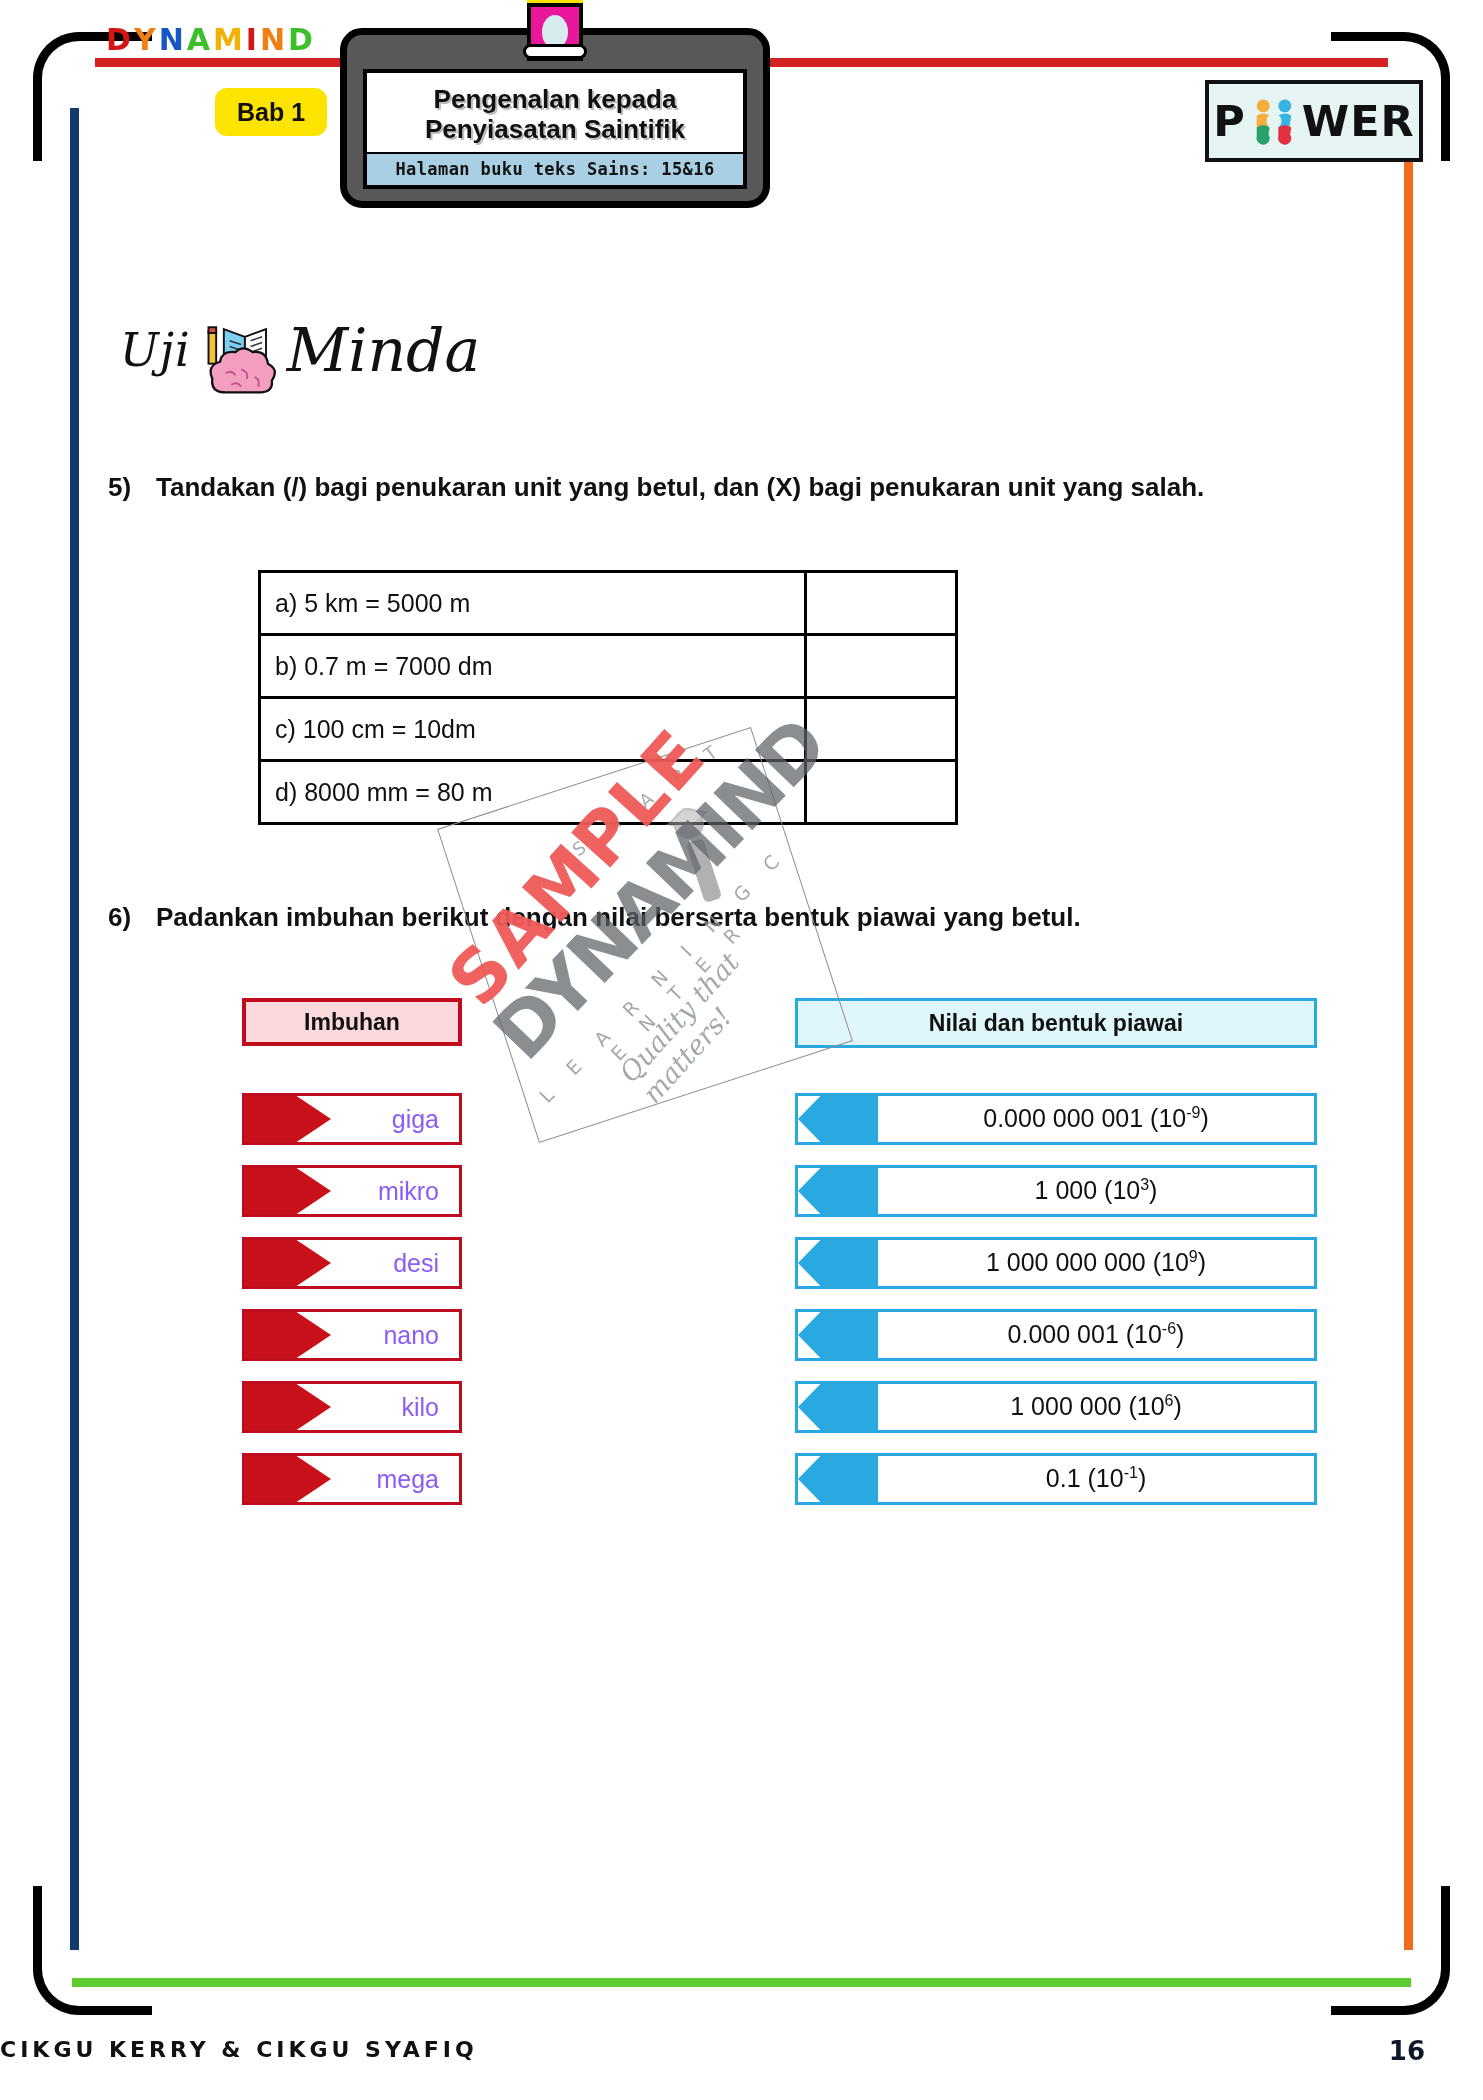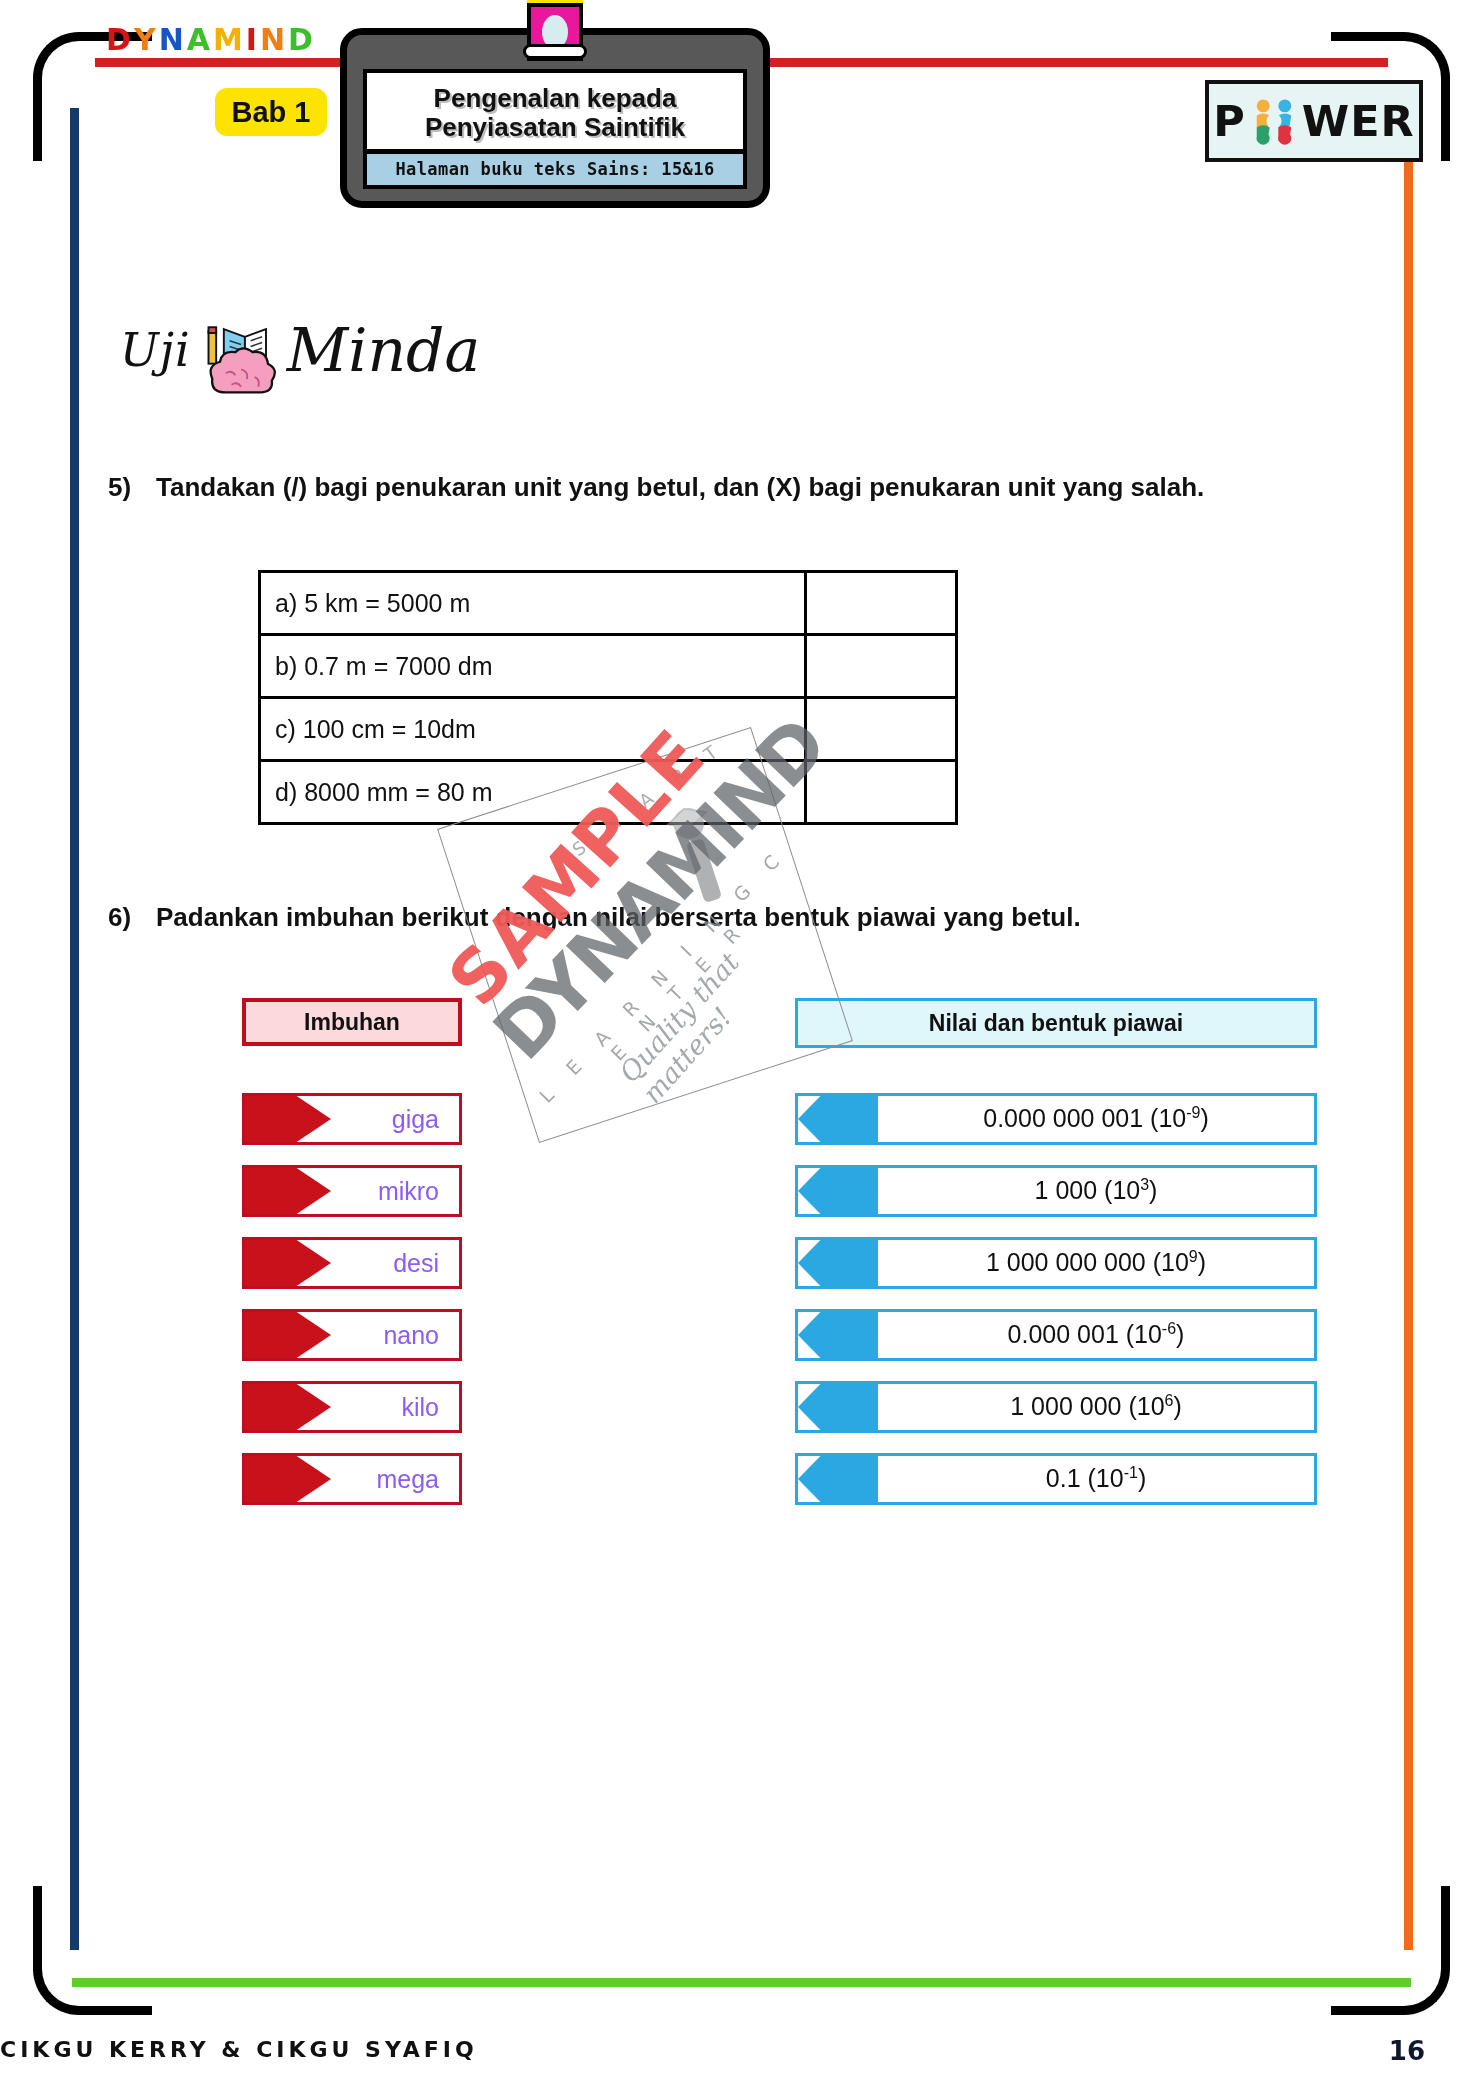--- a/index.html
+++ b/index.html
@@ -18,37 +18,37 @@
   .rail-left{position:absolute;left:70px;top:108px;bottom:150px;width:9px;background:#123a6d;}
   .rail-right{position:absolute;right:70px;top:108px;bottom:150px;width:9px;background:#f26a1b;}
 
   
   .dyn-mark{position:absolute;left:106px;top:22px;font-size:30px;font-weight:bold;letter-spacing:3px;
             font-family:"DejaVu Sans",sans-serif;}
   .dyn-mark span{display:inline-block;}
 
   
   .bab{position:absolute;left:215px;top:88px;width:112px;height:48px;background:#fde300;border-radius:12px;
-       display:flex;align-items:center;justify-content:center;font-size:29px;font-weight:bold;color:#111;}
+       display:flex;align-items:center;justify-content:center;font-size:25px;font-weight:bold;color:#111;}
 
   
   .tablet{position:absolute;left:340px;top:28px;width:430px;height:180px;background:#585858;
           border:7px solid #000;border-radius:22px;box-sizing:border-box;padding-left:23px;}
   .tab-cam{position:absolute;left:50%;top:9px;transform:translateX(-50%);width:64px;height:15px;
            background:#fff;border:3px solid #000;border-radius:9px;box-sizing:border-box;}
   .clip{position:absolute;left:50%;top:-32px;transform:translateX(-50%);width:56px;height:58px;
         background:#e9179c;border:4px solid #000;box-sizing:border-box;display:flex;align-items:center;justify-content:center;}
   .clip-dot{width:26px;height:34px;background:#d7ecef;border-radius:50%;}
   .clip-top{position:absolute;left:50%;top:-40px;transform:translateX(-50%);width:56px;height:9px;background:#fde300;}
   .screen{position:absolute;left:16px;right:16px;top:34px;bottom:12px;background:#fff;border:4px solid #000;
           box-sizing:border-box;display:flex;flex-direction:column;}
   .screen-title{flex:1;display:flex;flex-direction:column;align-items:center;justify-content:center;
                 font-size:26px;font-weight:bold;line-height:1.12;color:#111;text-align:center;
                 text-shadow:2px 2px 0 #bdbdbd;padding:4px 6px 0;}
-  .screen-sub{background:#a8cfe3;border-top:5px solid #000000;font-family:"DejaVu Sans Mono","Liberation Mono",monospace;
+  .screen-sub{background:#a8cfe3;border-top:2px solid #000000;font-family:"DejaVu Sans Mono","Liberation Mono",monospace;
               font-size:17px;font-weight:bold;color:#111;text-align:center;padding:5px 0 6px;letter-spacing:.4px;}
 
   
   .power{position:absolute;right:60px;top:80px;width:218px;height:82px;background:#e7f4f4;border:4px solid #111;
          box-sizing:border-box;display:flex;align-items:center;justify-content:center;}
   .power-txt{font-size:43px;font-weight:bold;color:#111;letter-spacing:1px;font-family:"DejaVu Sans",sans-serif;}
 
   
   .uji{position:absolute;left:120px;top:290px;height:120px;display:flex;align-items:center;}
   .uji-word{font-size:46px;color:#111;font-family:"DejaVu Serif",serif;font-style:italic;letter-spacing:1px;}

